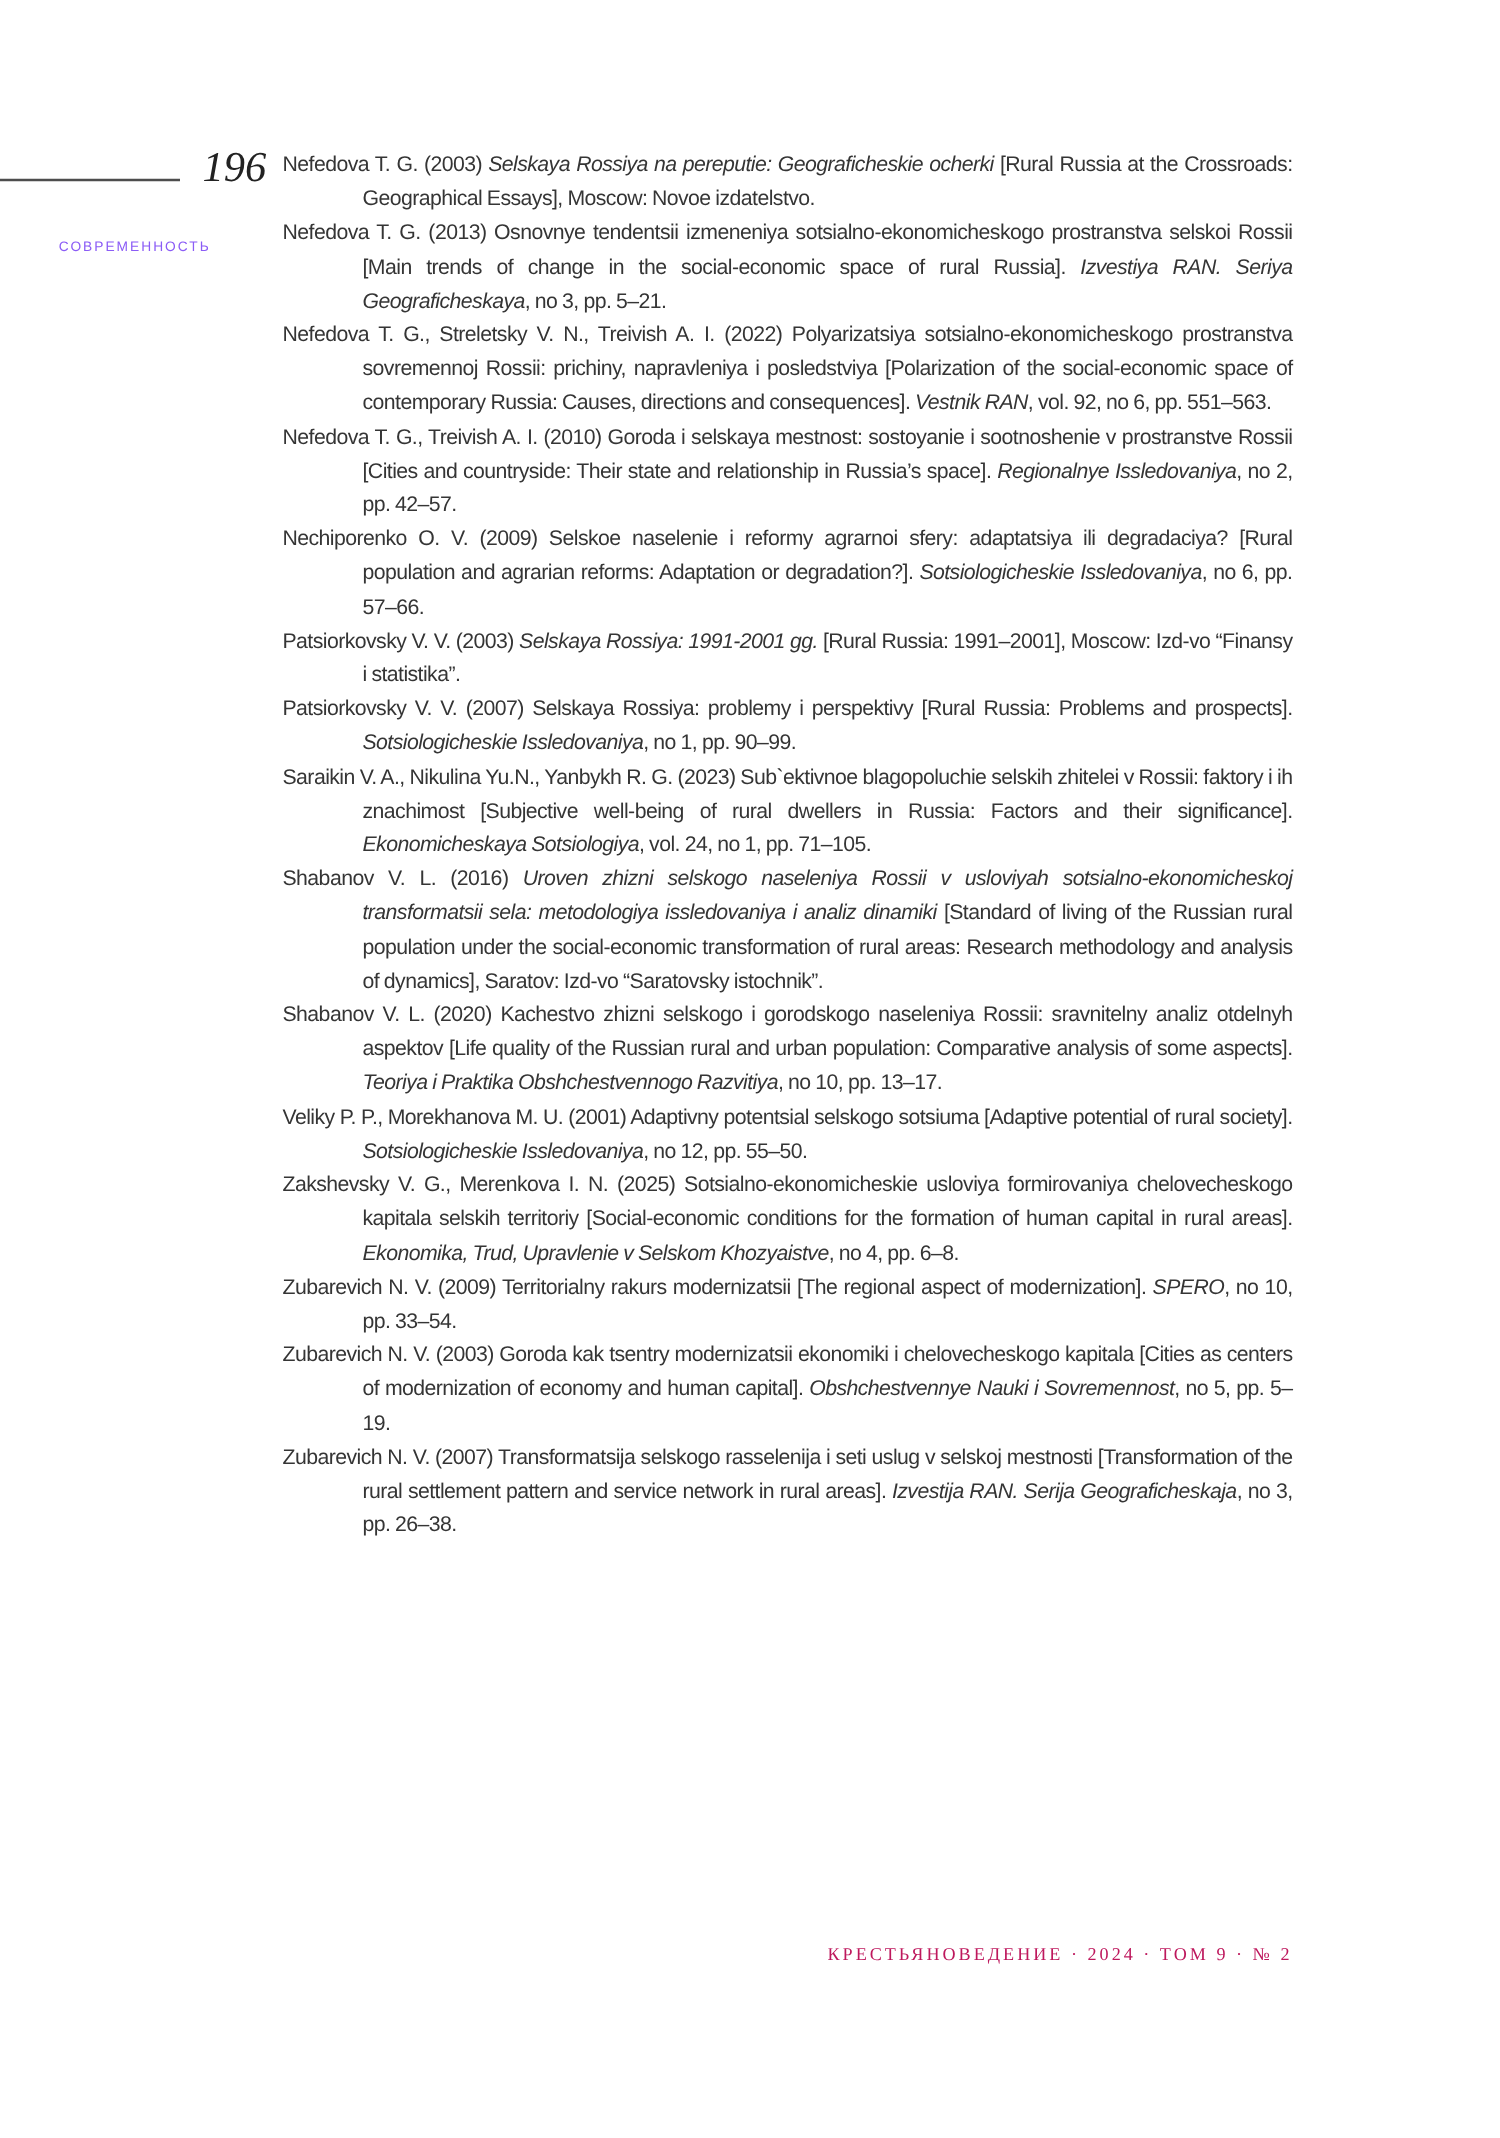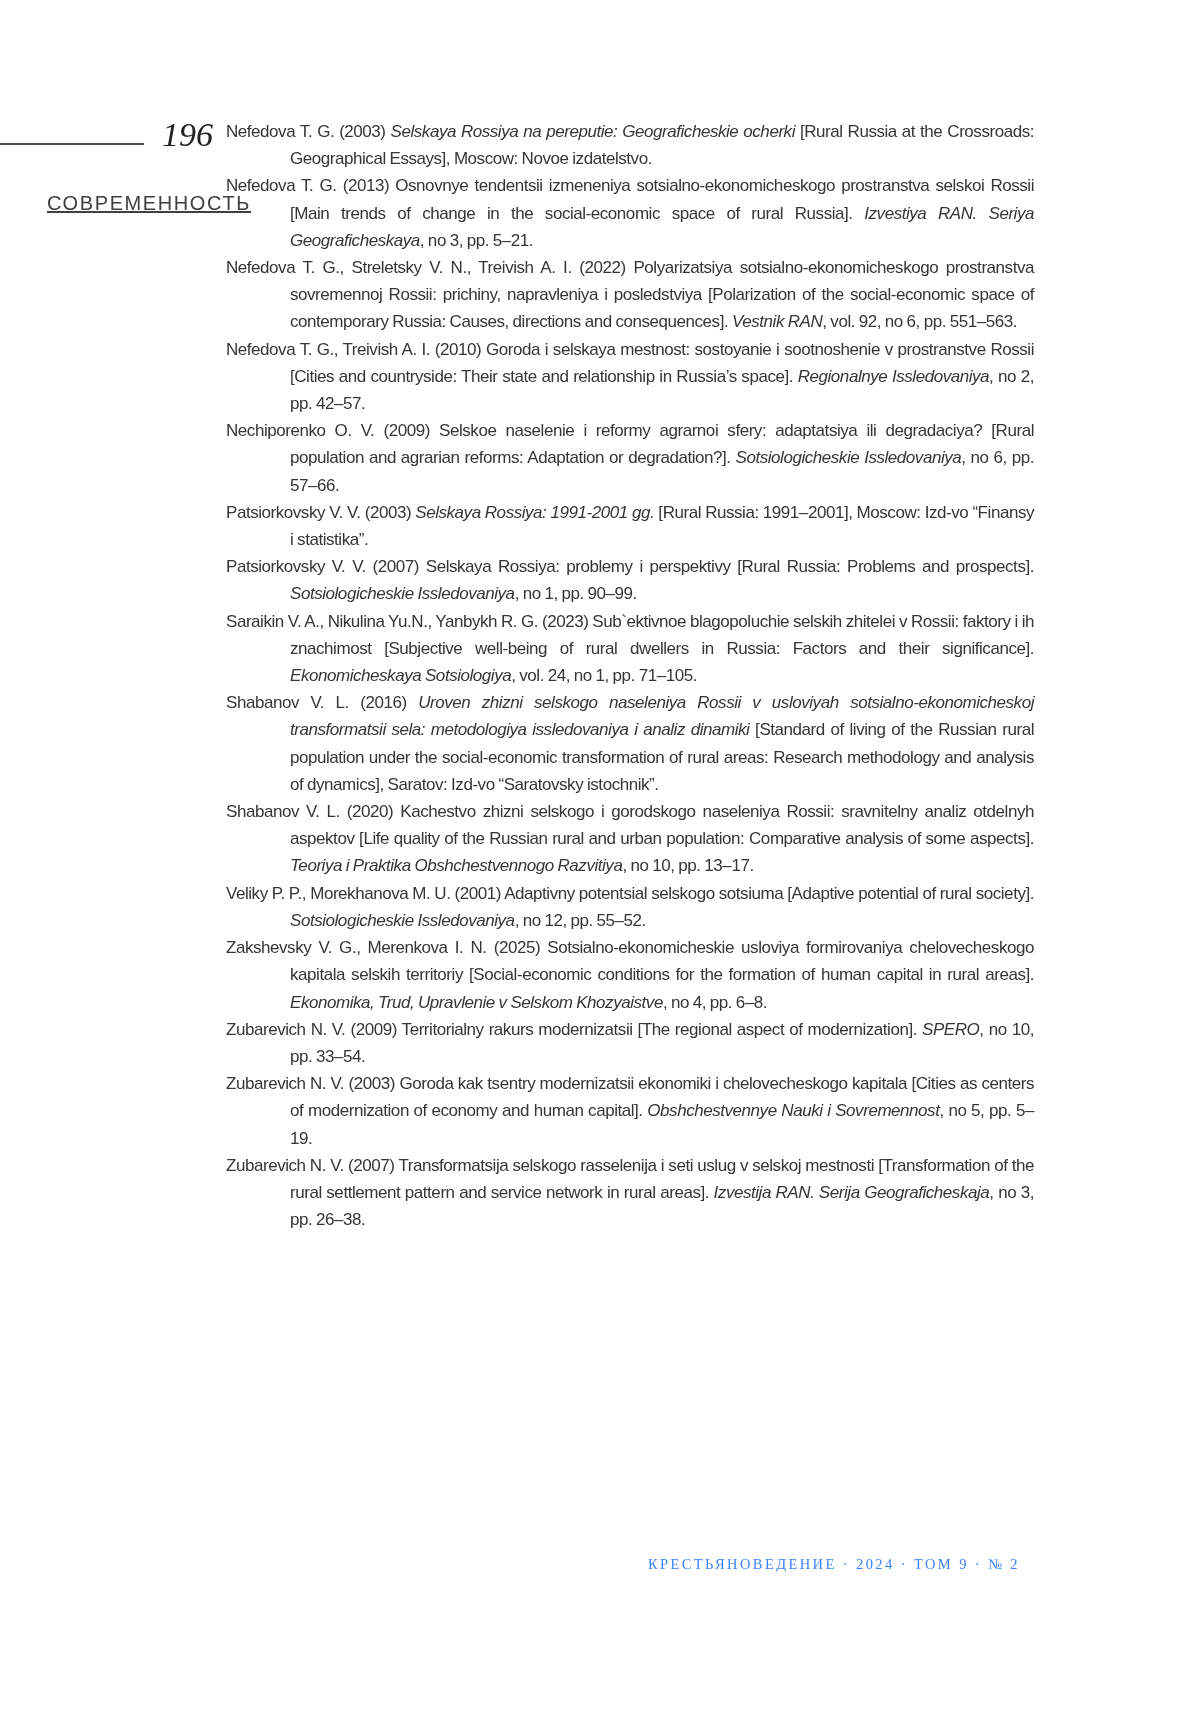--- a/index.html
+++ b/index.html
@@ -28,24 +28,23 @@
     font-family: "Liberation Serif", serif;
     font-style: italic;
     font-size: 34px;
     line-height: 34px;
     color: #222222;
   }
   .section-label {
     position: absolute;
     left: 47px;
     top: 192px;
-    font-size: 20px;
+    font-size: 11px;
     letter-spacing: 1.6px;
-    color: #404040;
-    text-decoration: underline;
+    color: #8b5cf6;
   }
   .refs {
     position: absolute;
     left: 226px;
     top: 118px;
     width: 808px;
   }
   .refs p.ref {
     margin: 0;
     padding-left: 64px;
@@ -53,48 +52,48 @@
     text-align: justify;
     font-size: 17px;
     letter-spacing: -0.45px;
     word-spacing: -0.5px;
     line-height: 27.2px;
     color: #353535;
   }
   .refs p.ref i { font-style: italic; }
   .footer {
     position: absolute;
-    left: 212px;
+    left: 226px;
     top: 1556px;
     width: 808px;
     text-align: right;
     font-family: "Liberation Serif", serif;
     font-size: 14.5px;
     letter-spacing: 2.4px;
-    color: #3b82f6;
+    color: #be185d;
   }
 </style>
 </head>
 <body>
 
 <div class="page">
   <div class="head-rule"></div>
   <div class="page-number">196</div>
   <div class="section-label">СОВРЕМЕННОСТЬ</div>
   <div class="refs">
       <p class="ref"><span>Nefedova T. G. (2003) </span><i>Selskaya Rossiya na pereputie: Geograficheskie ocherki</i><span> [Rural Russia at the Crossroads: Geographical Essays], Moscow: Novoe izdatelstvo.</span></p>
       <p class="ref"><span>Nefedova T. G. (2013) Osnovnye tendentsii izmeneniya sotsialno-ekonomicheskogo prostranstva selskoi Rossii [Main trends of change in the social-economic space of rural Russia]. </span><i>Izvestiya RAN. Seriya Geograficheskaya</i><span>, no 3, pp. 5–21.</span></p>
       <p class="ref"><span>Nefedova T. G., Streletsky V. N., Treivish A. I. (2022) Polyarizatsiya sotsialno-ekonomicheskogo prostranstva sovremennoj Rossii: prichiny, napravleniya i posledstviya [Polarization of the social-economic space of contemporary Russia: Causes, directions and consequences]. </span><i>Vestnik RAN</i><span>, vol. 92, no 6, pp. 551–563.</span></p>
       <p class="ref"><span>Nefedova T. G., Treivish A. I. (2010) Goroda i selskaya mestnost: sostoyanie i sootnoshenie v prostranstve Rossii [Cities and countryside: Their state and relationship in Russia’s space]. </span><i>Regionalnye Issledovaniya</i><span>, no 2, pp. 42–57.</span></p>
       <p class="ref"><span>Nechiporenko O. V. (2009) Selskoe naselenie i reformy agrarnoi sfery: adaptatsiya ili degradaciya? [Rural population and agrarian reforms: Adaptation or degradation?]. </span><i>Sotsiologicheskie Issledovaniya</i><span>, no 6, pp. 57–66.</span></p>
       <p class="ref"><span>Patsiorkovsky V. V. (2003) </span><i>Selskaya Rossiya: 1991-2001 gg.</i><span> [Rural Russia: 1991–2001], Moscow: Izd-vo “Finansy i statistika”.</span></p>
       <p class="ref"><span>Patsiorkovsky V. V. (2007) Selskaya Rossiya: problemy i perspektivy [Rural Russia: Problems and prospects]. </span><i>Sotsiologicheskie Issledovaniya</i><span>, no 1, pp. 90–99.</span></p>
       <p class="ref"><span>Saraikin V. A., Nikulina Yu.N., Yanbykh R. G. (2023) Sub`ektivnoe blagopoluchie selskih zhitelei v Rossii: faktory i ih znachimost [Subjective well-being of rural dwellers in Russia: Factors and their significance]. </span><i>Ekonomicheskaya Sotsiologiya</i><span>, vol. 24, no 1, pp. 71–105.</span></p>
       <p class="ref"><span>Shabanov V. L. (2016) </span><i>Uroven zhizni selskogo naseleniya Rossii v usloviyah sotsialno-ekonomicheskoj transformatsii sela: metodologiya issledovaniya i analiz dinamiki</i><span> [Standard of living of the Russian rural population under the social-economic transformation of rural areas: Research methodology and analysis of dynamics], Saratov: Izd-vo “Saratovsky istochnik”.</span></p>
       <p class="ref"><span>Shabanov V. L. (2020) Kachestvo zhizni selskogo i gorodskogo naseleniya Rossii: sravnitelny analiz otdelnyh aspektov [Life quality of the Russian rural and urban population: Comparative analysis of some aspects]. </span><i>Teoriya i Praktika Obshchestvennogo Razvitiya</i><span>, no 10, pp. 13–17.</span></p>
-      <p class="ref"><span>Veliky P. P., Morekhanova M. U. (2001) Adaptivny potentsial selskogo sotsiuma [Adaptive potential of rural society]. </span><i>Sotsiologicheskie Issledovaniya</i><span>, no 12, pp. 55–52.</span></p>
+      <p class="ref"><span>Veliky P. P., Morekhanova M. U. (2001) Adaptivny potentsial selskogo sotsiuma [Adaptive potential of rural society]. </span><i>Sotsiologicheskie Issledovaniya</i><span>, no 12, pp. 55–50.</span></p>
       <p class="ref"><span>Zakshevsky V. G., Merenkova I. N. (2025) Sotsialno-ekonomicheskie usloviya formirovaniya chelovecheskogo kapitala selskih territoriy [Social-economic conditions for the formation of human capital in rural areas]. </span><i>Ekonomika, Trud, Upravlenie v Selskom Khozyaistve</i><span>, no 4, pp. 6–8.</span></p>
       <p class="ref"><span>Zubarevich N. V. (2009) Territorialny rakurs modernizatsii [The regional aspect of modernization]. </span><i>SPERO</i><span>, no 10, pp. 33–54.</span></p>
       <p class="ref"><span>Zubarevich N. V. (2003) Goroda kak tsentry modernizatsii ekonomiki i chelovecheskogo kapitala [Cities as centers of modernization of economy and human capital]. </span><i>Obshchestvennye Nauki i Sovremennost</i><span>, no 5, pp. 5–19.</span></p>
       <p class="ref"><span>Zubarevich N. V. (2007) Transformatsija selskogo rasselenija i seti uslug v selskoj mestnosti [Transformation of the rural settlement pattern and service network in rural areas]. </span><i>Izvestija RAN. Serija Geograficheskaja</i><span>, no 3, pp. 26–38.</span></p>
     </div>
   <div class="footer">КРЕСТЬЯНОВЕДЕНИЕ · 2024 · ТОМ 9 · № 2</div>
 </div>
 
 </body></html>

